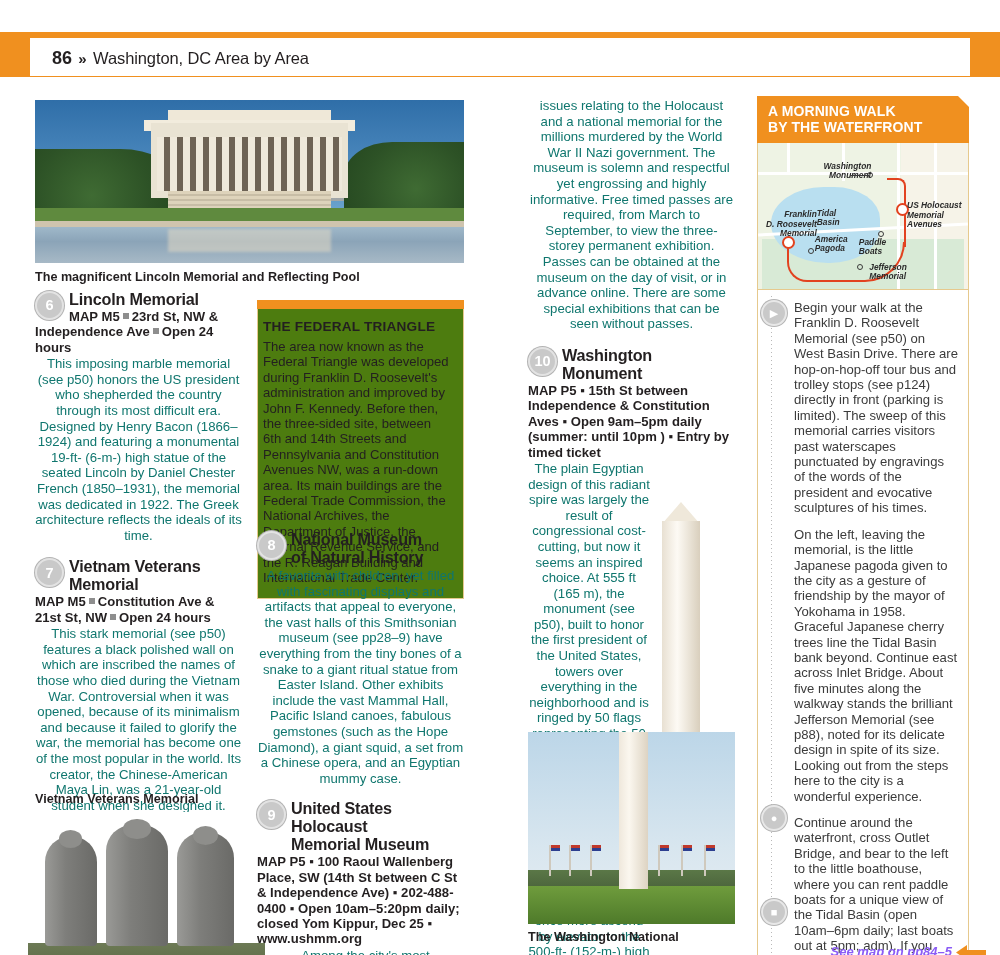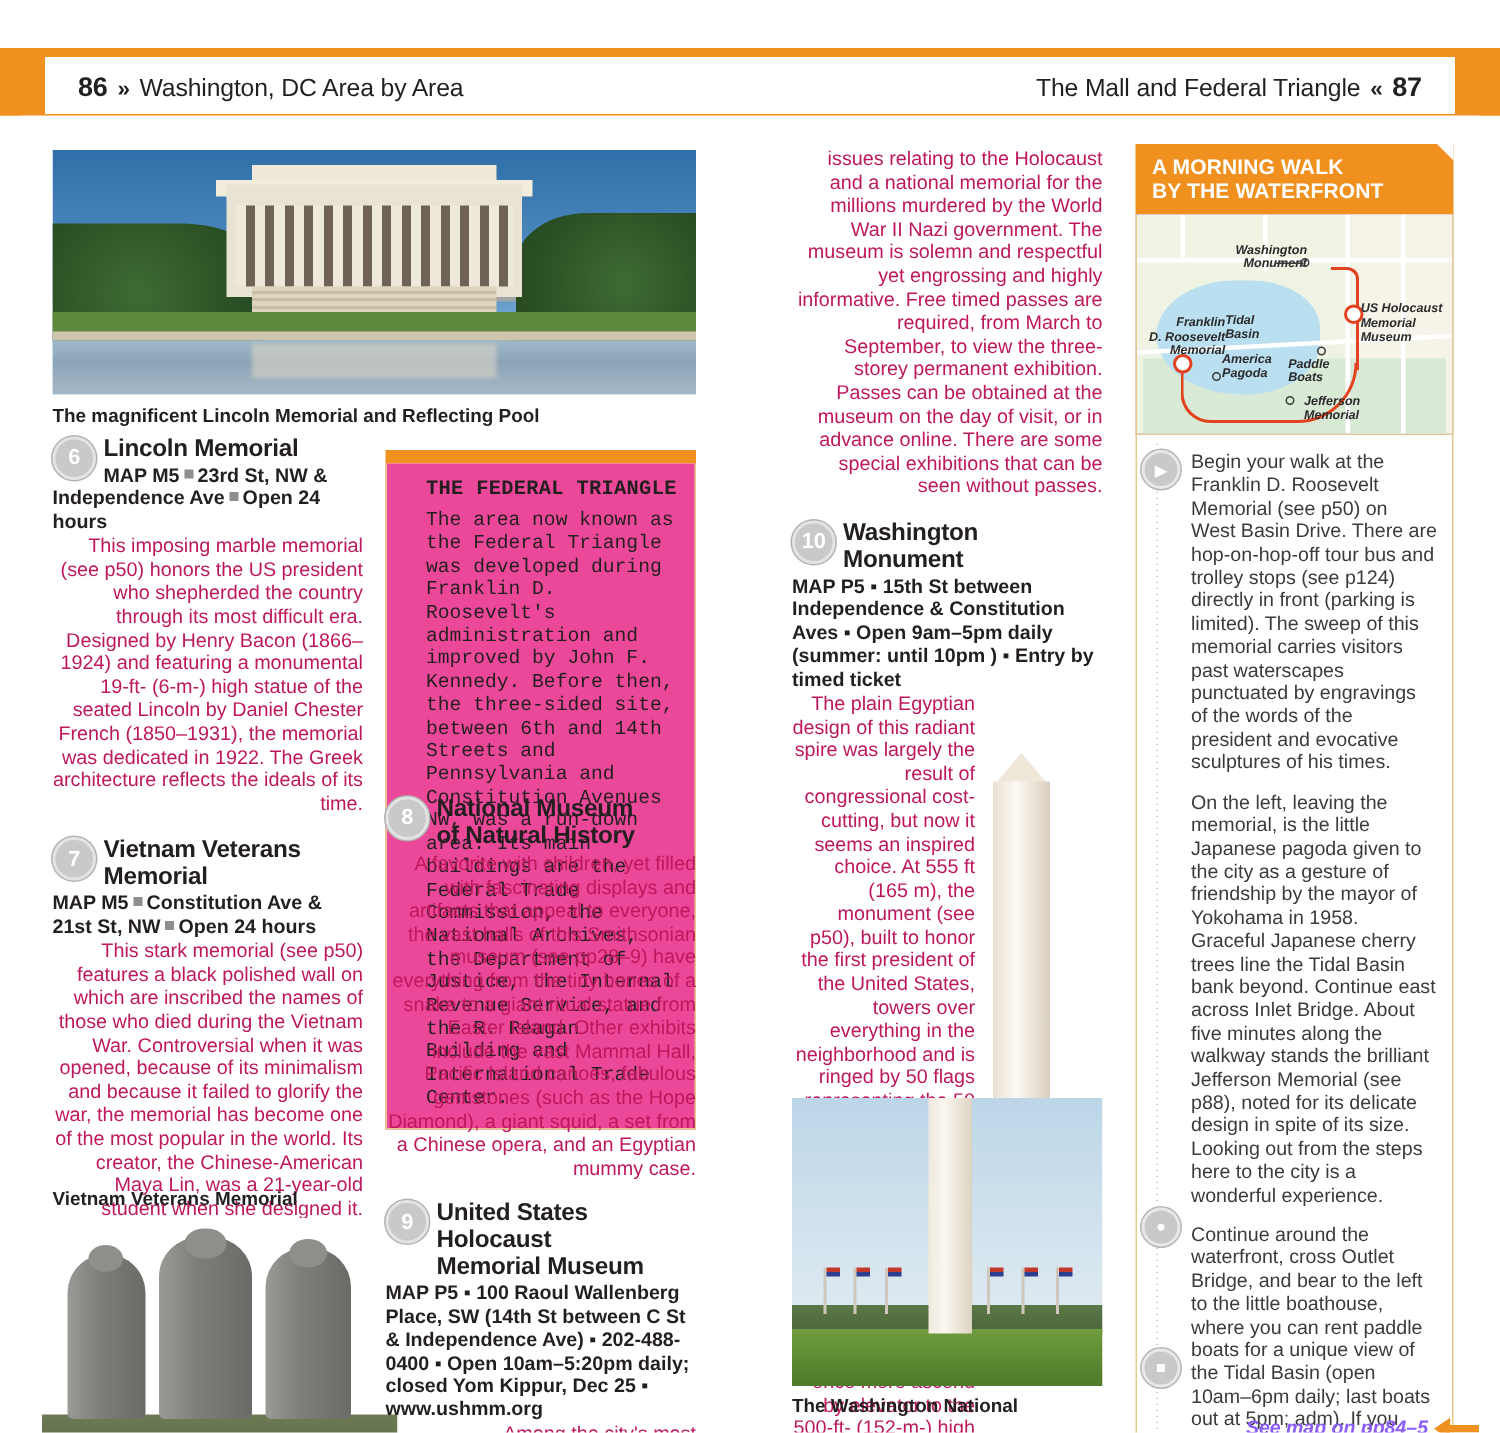--- a/index.html
+++ b/index.html
@@ -19,21 +19,21 @@
   .pg-num{font-weight:bold;font-size:18px;}
   .chev{color:#231f20;font-weight:bold;font-size:15px;padding:0 2px;}
 
   
   .col{position:absolute;}
   .col1{left:35px;top:66px;width:207px;}
   .col2{left:257px;top:66px;width:207px;}
   .col3{left:528px;top:66px;width:207px;}
 
   
-  .body-txt{font-size:13.2px;line-height:15.6px;color:#be185d;text-align:right;}
+  .body-txt{font-size:13.2px;line-height:15.6px;color:#0f766e;text-align:center;}
 
   
   .sight{margin-top:12px;}
   .sight-head{position:relative;min-height:26px;padding-left:34px;}
   .badge{
     position:absolute;left:0;top:1px;width:25px;height:25px;border-radius:50%;
     background:#c9c9c9;border:2px solid #e3e3e3;
     box-shadow:0 0 0 1px #b3b3b3;
     color:#ffffff;font-weight:bold;font-size:14.5px;
     display:flex;align-items:center;justify-content:center;
@@ -86,21 +86,21 @@
   .flag i{position:absolute;top:0;left:2px;width:9px;height:6px;background:linear-gradient(#c0392b 50%,#2c3e8f 50%);display:block;}
 
   
   #wm-spire{position:absolute;left:650px;top:470px;width:62px;height:240px;}
   .sp-body{position:absolute;left:20%;top:8%;width:60%;height:92%;background:linear-gradient(90deg,#e8e0d2,#fdfaf4 40%,#d9cfbd 100%);}
   .sp-tip{position:absolute;left:20%;top:0;width:60%;height:9%;background:#efe8da;clip-path:polygon(50% 0,100% 100%,0 100%);}
 
   
   #federal-box{position:absolute;left:257px;top:268px;width:207px;}
   .ft-bar{height:9px;background:#f0901f;}
-  .ft-inner{background:#ec4899;border:1px solid #e6c98d;border-top:none;padding:10px 11px 12px 26px;font-family:Liberation Mono, monospace;}
+  .ft-inner{background:#4d7c0f;border:1px solid #e6c98d;border-top:none;padding:10px 11px 12px 5px;}
   .ft-title{font-size:13.6px;font-weight:bold;letter-spacing:.2px;color:#231f20;margin-bottom:5px;}
   .ft-body{font-size:13.1px;line-height:15.4px;color:#231f20;}
 
   
   #sidebar{position:absolute;left:757px;top:64px;width:212px;}
   .sb-head{position:relative;background:#f0901f;color:#ffffff;font-weight:bold;font-size:14px;line-height:16px;
            padding:7px 10px 8px 11px;letter-spacing:.1px;}
   .sb-head::after{content:"";position:absolute;right:0;top:0;border-top:11px solid #ffffff;border-left:11px solid transparent;}
   .sb-map{position:relative;height:146px;border:1px solid #e6c98d;border-top:none;background:#c4b5fd;overflow:hidden;}
   .sb-body{border:1px solid #e6c98d;border-top:none;background:#ffffff;padding:10px 10px 10px 36px;position:relative;}
@@ -142,25 +142,20 @@
   <div class="hdr-band">
     <div class="edge-l"></div>
     <div class="edge-r"></div>
     <div class="hdr-inner"></div>
   </div>
   <div class="hdr-left">
     <span class="pg-num">86</span>
     <span class="chev">»</span>
     <span>Washington, DC Area by Area</span>
   </div>
-  <div class="hdr-right">
-    <span>The Mall and Federal Triangle</span>
-    <span class="chev">«</span>
-    <span class="pg-num">87</span>
-  </div>
 
   <div class="photo" id="lincoln-photo">
     <div class="sky"></div>
       <div class="ln-city"></div>
     <div class="ln-trees-l"></div>
       <div class="ln-trees-r"></div>
     <div class="ln-attic"></div>
       <div class="ln-cornice"></div>
     <div class="ln-building"></div>
       <div class="ln-cols"></div>
@@ -315,21 +310,21 @@
 
       <div class="m-route" style="left:14%;top:68%;width:54%;height:26%;border-top:none;border-color:#e2421f;border-radius:0 0 40px 20px;"></div>
       <div class="m-route" style="left:61.5%;top:24%;width:8%;height:46%;border-bottom:none;border-left:none;border-radius:0 8px 0 0;"></div>
       <div class="m-node" style="left:11.5%;top:64%;"></div>
       <div class="m-node" style="left:65.5%;top:41%;"></div>
 
       <div class="m-lbl" style="left:22%;top:13%;text-align:right;width:32%;white-space:pre;">Washington
 Monument</div>
       <div class="m-lbl" style="left:71%;top:40%;white-space:pre;">US Holocaust
 Memorial
-Museum</div>
+Avenues</div>
       <div class="m-lbl" style="left:2%;top:46%;white-space:pre;text-align:right;width:26%;">Franklin
 D. Roosevelt
 Memorial</div>
       <div class="m-lbl" style="left:28%;top:45%;white-space:pre;">Tidal
 Basin</div>
       <div class="m-lbl" style="left:27%;top:63%;white-space:pre;">America
 Pagoda</div>
       <div class="m-lbl" style="left:48%;top:65%;white-space:pre;">Paddle
 Boats</div>
       <div class="m-lbl" style="left:53%;top:82%;white-space:pre;">Jefferson

